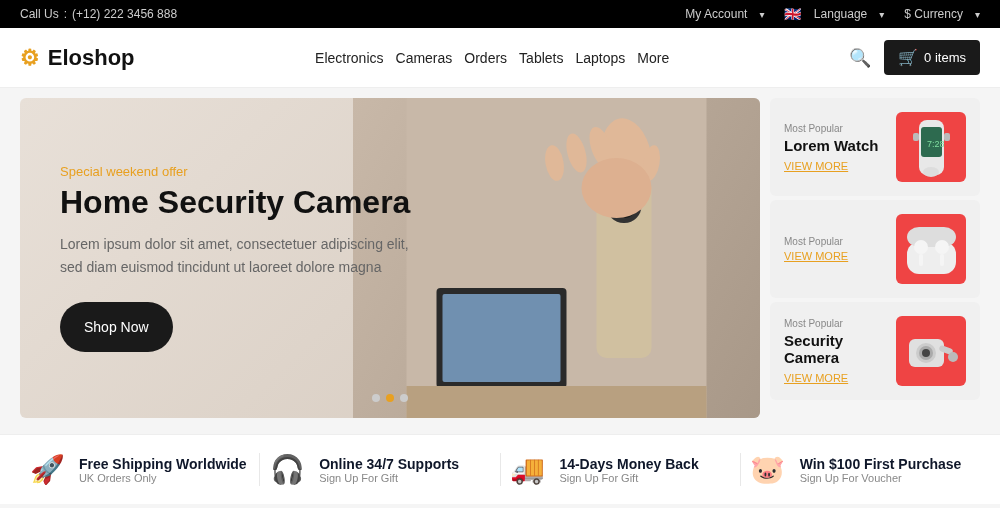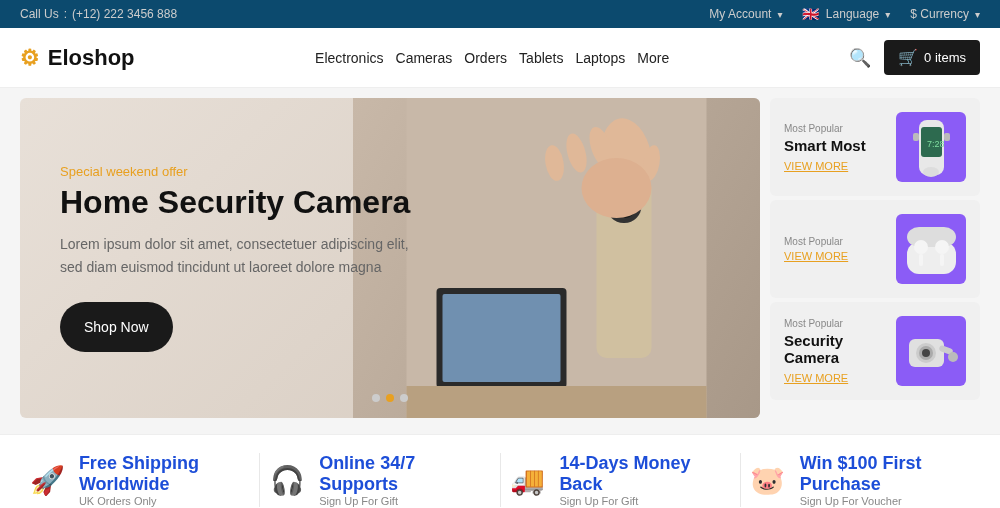--- a/index.html
+++ b/index.html
@@ -1,30 +1,30 @@
 <!DOCTYPE html>
 <html><head>
   <meta charset="utf-8">
   <style>
     * { margin: 0; padding: 0; box-sizing: border-box; }
     body { font-family: Arial, sans-serif; background: #f5f5f5; width: 1000px; }
 
     
     .top-bar {
-      background: #0c4a6e;
+      background: #000000;
       color: #ccc;
       font-size: 12px;
       padding: 6px 20px;
       display: flex;
       justify-content: space-between;
       align-items: center;
     }
     .top-bar-left { display: flex; align-items: center; gap: 5px; }
     .top-bar-right { display: flex; gap: 20px; align-items: center; }
-    .top-bar-right span { cursor: pointer; display: flex; align-items: center; gap: 6px; }
+    .top-bar-right span { cursor: pointer; display: flex; align-items: center; gap: 12px; }
 
     
     .header {
       background: #fff;
       padding: 12px 20px;
       display: flex;
       align-items: center;
       justify-content: space-between;
       border-bottom: 1px solid #eee;
     }
@@ -109,21 +109,21 @@
       align-items: center;
       cursor: pointer;
       transition: box-shadow 0.2s;
     }
     .product-card-info { flex: 1; }
     .product-card-tag { font-size: 10px; color: #888; margin-bottom: 3px; }
     .product-card-name { font-size: 15px; font-weight: 700; color: #111; margin-bottom: 6px; }
     .product-card-link { font-size: 11px; color: #e8a020; text-decoration: underline; cursor: pointer; }
     .product-card-img {
       width: 70px; height: 70px;
-      background: #8b5cf6;
+      background: #ef4444;
       border-radius: 6px;
       display: flex; align-items: center; justify-content: center;
       font-size: 30px;
       overflow: hidden;
       flex-shrink: 0;
     }
 
     
     .features-bar {
       background: #fff;
@@ -136,21 +136,21 @@
     .feature-item {
       flex: 1;
       display: flex;
       align-items: center;
       gap: 14px;
       padding: 0 10px;
       border-right: 1px solid #e8e8e8;
     }
     .feature-item:last-child { border-right: none; }
     .feature-icon { font-size: 28px; color: #555; }
-    .feature-text h4 { font-size: 18px; font-weight: 700; color: #1d4ed8; }
+    .feature-text h4 { font-size: 14px; font-weight: 700; color: #0f172a; }
     .feature-text p { font-size: 11px; color: #888; }
 
     .flag-icon { font-size: 14px; }
     .chevron { font-size: 10px; }
   </style>
 </head>
 <body>
 
 <div class="top-bar">
   <div class="top-bar-left">
@@ -238,21 +238,21 @@
       <div class="dot active"></div>
       <div class="dot"></div>
     </div>
   </div>
 
   <div class="sidebar-cards">
 
     <div class="product-card">
       <div class="product-card-info">
         <div class="product-card-tag">Most Popular</div>
-        <div class="product-card-name">Smart Most</div>
+        <div class="product-card-name">Lorem Watch</div>
         <div class="product-card-link">VIEW MORE</div>
       </div>
       <div class="product-card-img">
         <svg width="65" height="65" viewBox="0 0 65 65">
           <rect x="20" y="5" width="25" height="55" rx="8" fill="#e8e8e8"></rect>
           <rect x="22" y="12" width="21" height="30" rx="3" fill="#2d6a4f"></rect>
           <text x="28" y="32" font-size="9" fill="#7fdc9f">7:28</text>
           <rect x="14" y="18" width="6" height="8" rx="2" fill="#bbb"></rect>
           <rect x="45" y="18" width="6" height="8" rx="2" fill="#bbb"></rect>
           <ellipse cx="32" cy="57" rx="8" ry="5" fill="#ddd"></ellipse>

